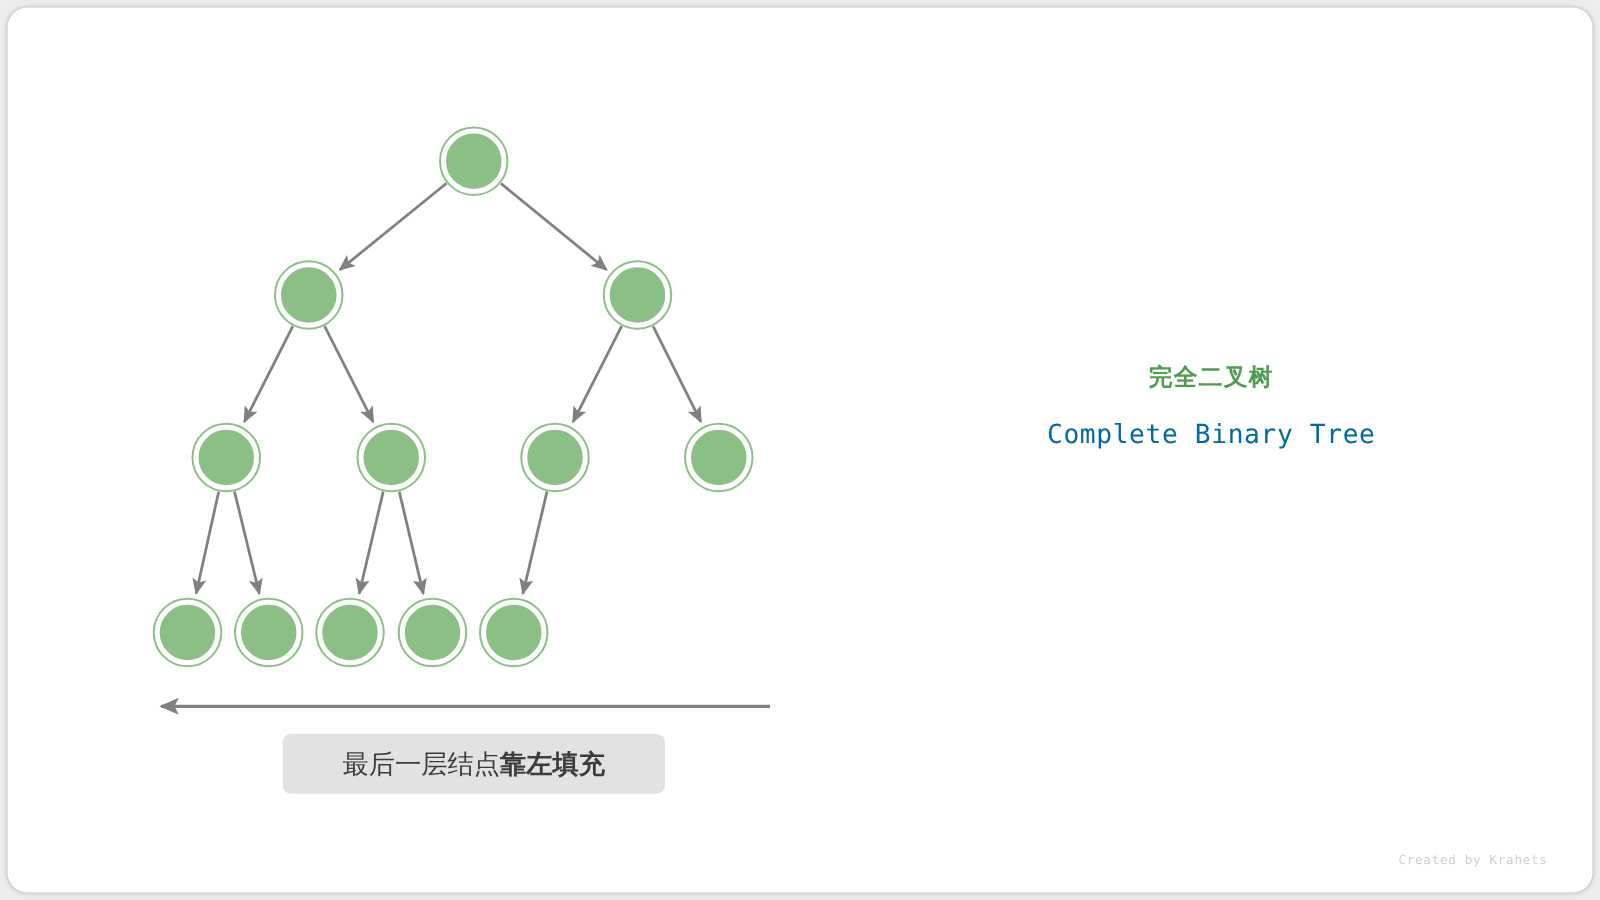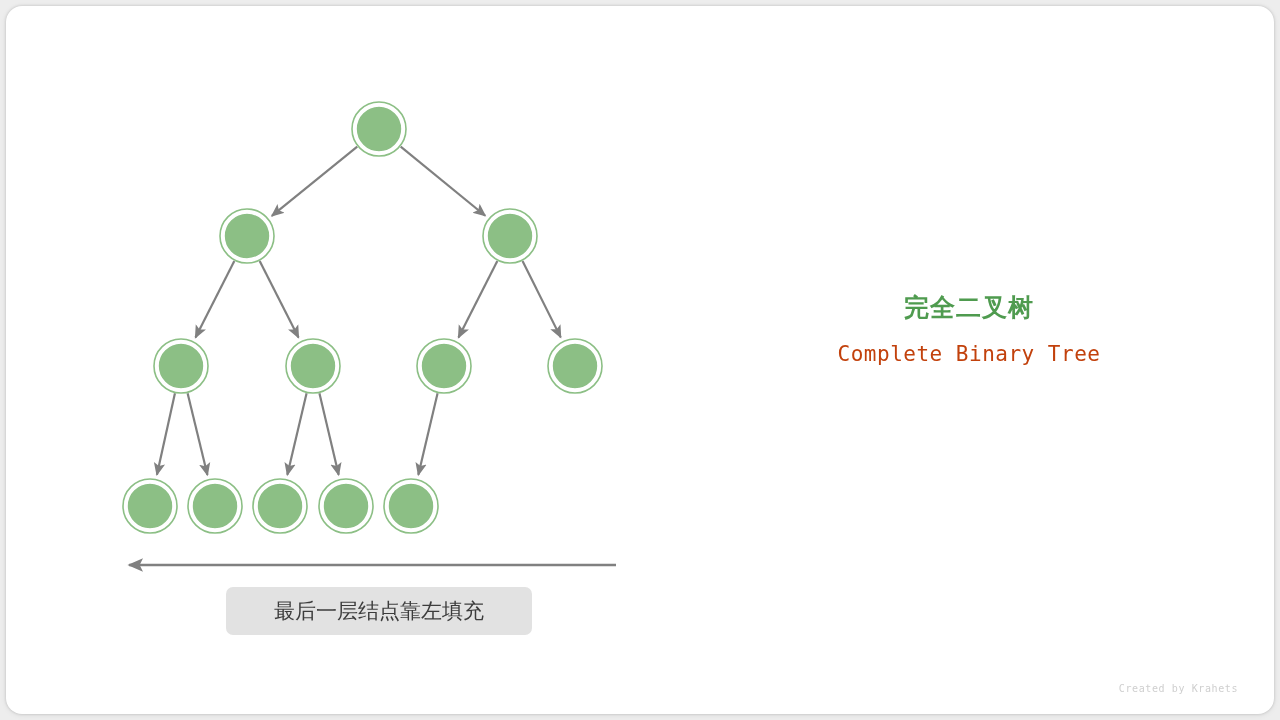--- a/index.html
+++ b/index.html
@@ -59,32 +59,32 @@
 
   #title-block {
     position: absolute;
     left: 760px;
     top: 292px;
     width: 418px;
     text-align: center;
   }
   #title-zh {
     font-family: "Liberation Sans", "DejaVu Sans", sans-serif;
-    font-size: 25px;
+    font-size: 19px;
     font-weight: bold;
     color: #4f9b4f;
     letter-spacing: 1px;
     line-height: 1.2;
   }
   #title-en {
     margin-top: 20px;
     font-family: "DejaVu Sans Mono", "Liberation Mono", monospace;
     font-size: 21px;
     font-weight: normal;
-    color: #c2410c;
+    color: #0369a1;
     letter-spacing: 0.5px;
   }
 
   #caption-badge {
     position: absolute;
     left: 226px;
     top: 587px;
     width: 306px;
     height: 48px;
     background: #e2e2e2;
@@ -93,21 +93,21 @@
     align-items: center;
     justify-content: center;
     box-sizing: border-box;
   }
   .caption-text {
     font-family: "Liberation Sans", "DejaVu Sans", sans-serif;
     font-size: 21px;
     color: #3c3c3c;
     white-space: nowrap;
   }
-  .caption-text .bold { font-weight: normal; }
+  .caption-text .bold { font-weight: bold; }
 
   #credit {
     position: absolute;
     right: 42px;
     bottom: 26px;
     font-family: "DejaVu Sans Mono", "Liberation Mono", monospace;
     font-size: 10px;
     color: #cfcfcf;
     letter-spacing: 0.6px;
   }

